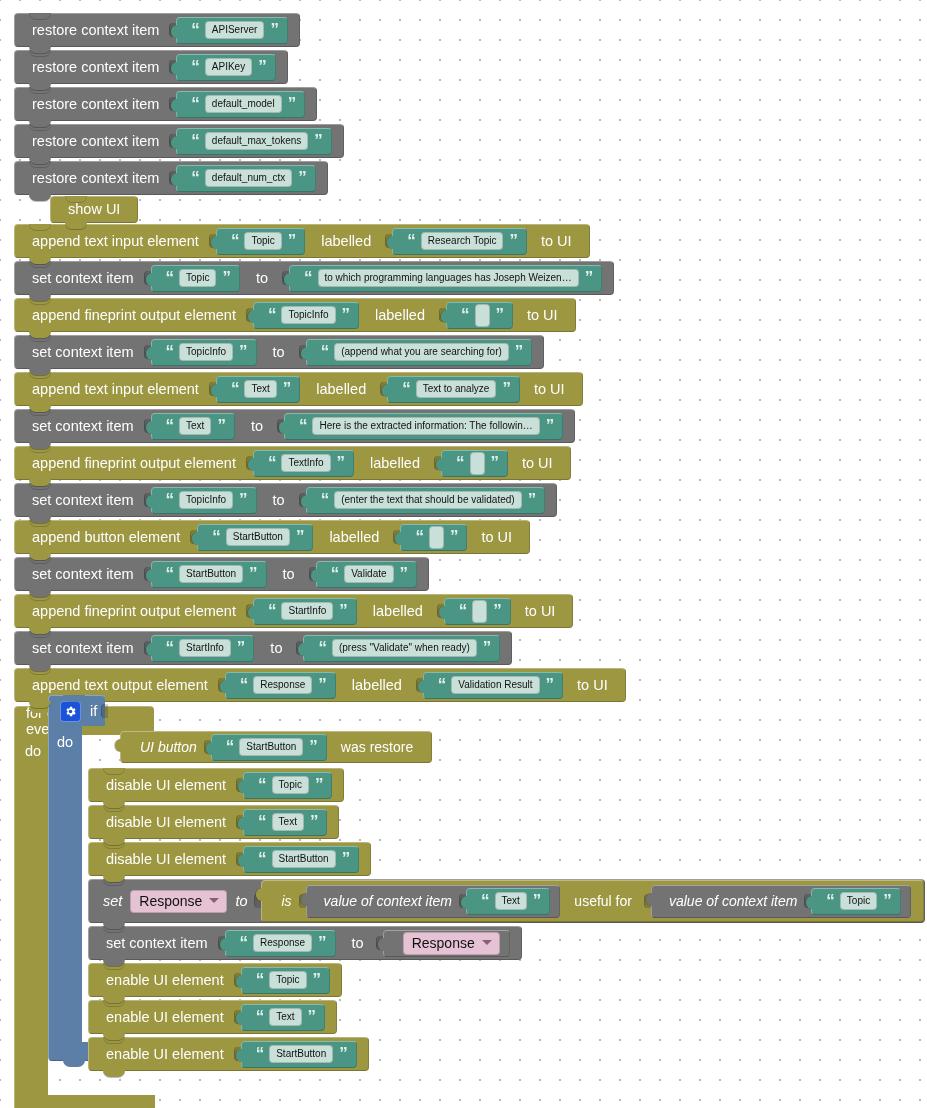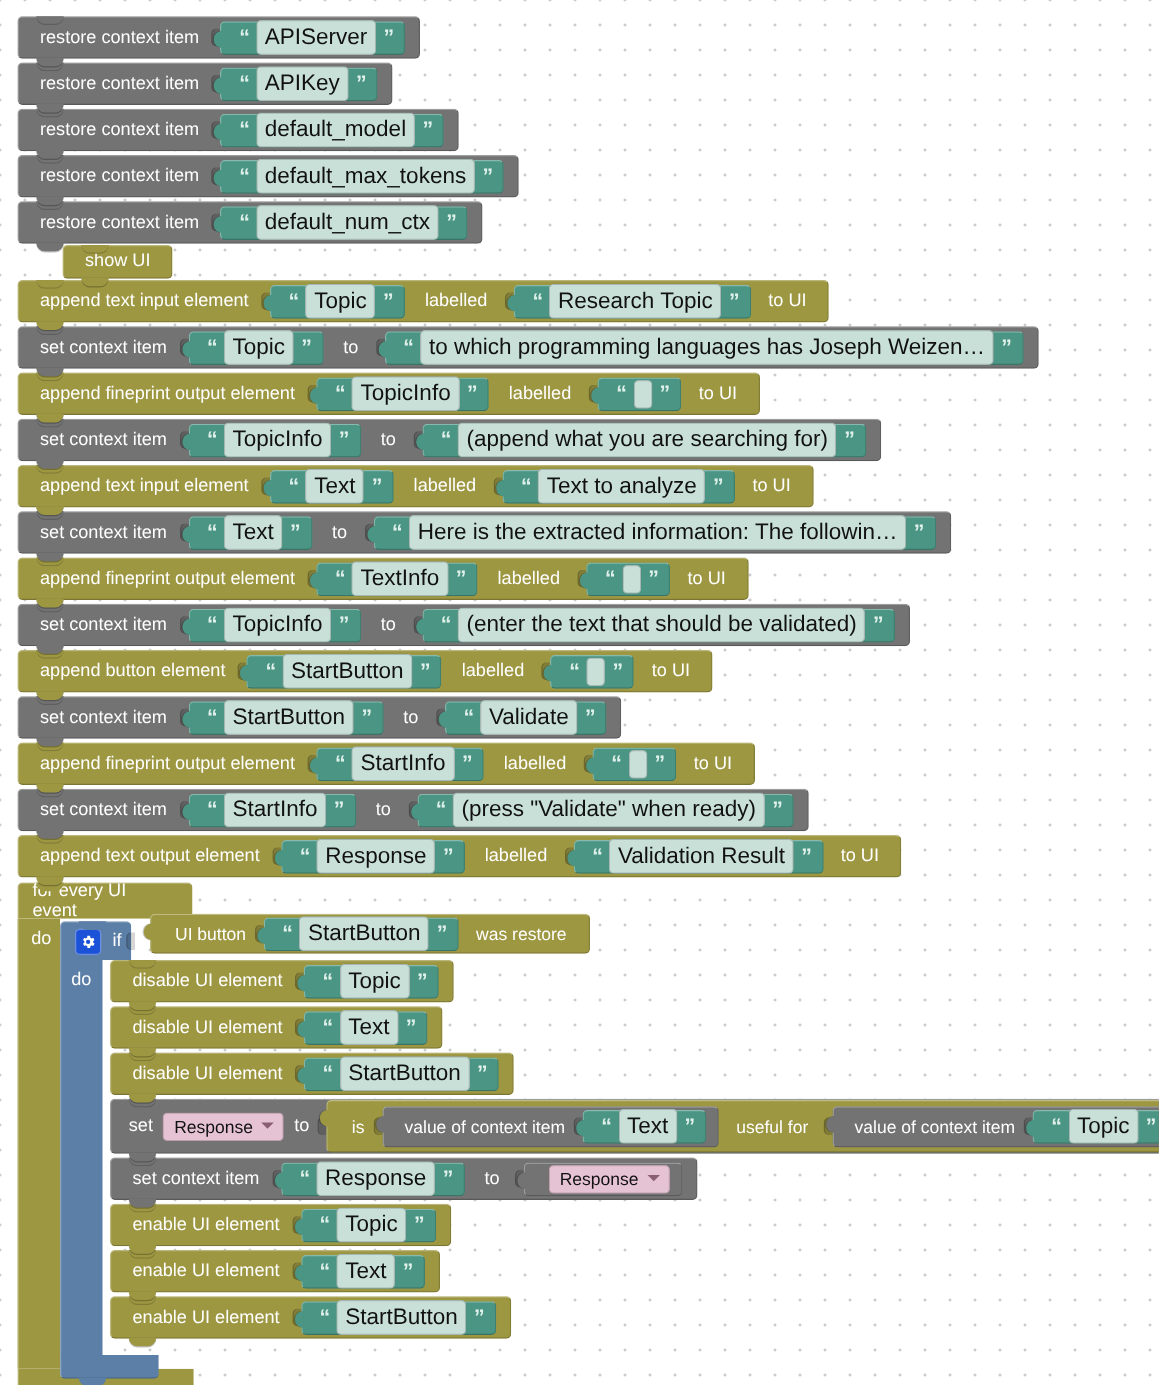--- a/index.html
+++ b/index.html
@@ -104,21 +104,21 @@
     letter-spacing:-1px;line-height:1;position:relative;top:-1px;
   }
   .q.l{margin-right:6px;}
   .q.r{margin-left:6px;}
 
   
   .field{
     display:inline-block;
     background:#c9e0d9;
     color:#111;
-    font-size:18px;
+    font-size:10px;
     padding:2px 6px 3px;
     border-radius:4px;
     border:1px solid rgba(0,0,0,.18);
     line-height:1.15;
   }
   .field.empty{width:13px;height:16px;padding:2px 0 3px;}
 
   .dropdown{
     display:inline-flex;align-items:center;gap:7px;
     background:#e6c3d4;color:#111;
@@ -129,21 +129,21 @@
     margin:0 5px;
   }
   .caret{
     width:0;height:0;
     border-left:5px solid transparent;
     border-right:5px solid transparent;
     border-top:5px solid #8a5f74;
   }
 
   .lbl{padding:0 6px;}
-  .lbl.tight{padding:0 3px;}
+  .lbl.tight{padding:0 3px;font-style:italic;}
 
   
   .row{position:absolute;display:flex;align-items:flex-start;}
 
   
   .wrap{position:absolute;}
   .wrap-head{
     display:inline-flex;align-items:center;
     height:28px;padding:0 14px 0 11px;
     border-radius:4px 4px 0 0;
@@ -516,21 +516,21 @@
 <div class="wrap" style="left:14px;top:704px;width:140px;">
   <div class="wrap-head c-ui">
     <span>for every UI event</span>
   </div>
   <div class="wrap-spine c-ui" style="height:360px;">
     <div class="wrap-do">do</div>
   </div>
   <div class="wrap-foot c-ui" style="width:140px;"></div>
 </div>
 
-<div class="wrap" style="left:48px;top:737px;width:78px;">
+<div class="wrap" style="left:48px;top:695px;width:78px;">
   <div class="wrap-head c-logic" style="height:30px;padding-right:8px;">
     <span class="gear">
       <svg width="13" height="13" viewBox="0 0 24 24" aria-hidden="true">
         <path fill="#ffffff" d="M19.4 13a7.6 7.6 0 0 0 0-2l2-1.6-2-3.4-2.4 1a7.6 7.6 0 0 0-1.7-1L14.9 3h-4l-.4 2.9a7.6 7.6 0 0 0-1.7 1l-2.4-1-2 3.4L6.5 11a7.6 7.6 0 0 0 0 2l-2 1.6 2 3.4 2.4-1c.5.4 1.1.8 1.7 1l.4 2.9h4l.4-2.9c.6-.2 1.2-.6 1.7-1l2.4 1 2-3.4-2-1.6Z"></path>
         <circle cx="12" cy="12" r="3.2" fill="#1b52d8"></circle>
       </svg>
     </span>
     <span>if</span>
     <span class="socket"></span>
   </div>

